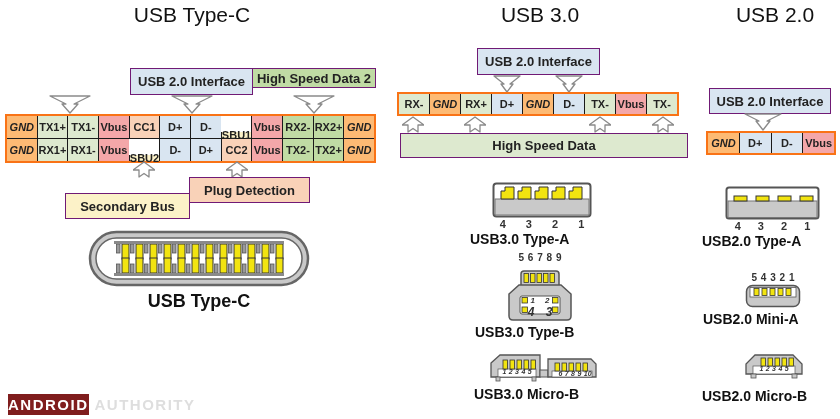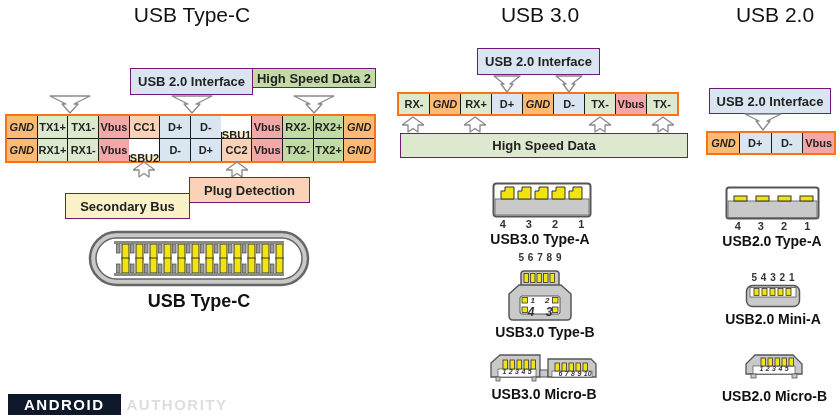--- a/index.html
+++ b/index.html
@@ -19,26 +19,26 @@
   [data-c="pale"]{background:#dde9cf;}
   [data-c="med"]{background:#c0dba4;}
   [data-c="blue"]{background:#d9e5f1;}
   [data-c="pink"]{background:#f4a7a9;}
   [data-c="peach"]{background:#f9d2b8;}
   [data-c="yellow"]{background:#fcf2c8;margin-top:16px;}
   .arrow{position:absolute;}
   .arrow path, .arrow polygon{fill:#fff;stroke:#8a8a8a;stroke-width:1.3;stroke-linejoin:round;}
   .numrow{position:absolute;text-align:center;font-size:11px;font-weight:600;color:#333;white-space:pre;}
   .tinynum{position:absolute;text-align:center;font-size:7px;font-weight:600;color:#333;white-space:pre;font-style:italic;}
-  .clabel{position:absolute;text-align:center;font-weight:700;font-size:14px;color:#111;}
+  .clabel{position:absolute;font-weight:700;font-size:14px;color:#111;}
   .biglabel{position:absolute;text-align:center;font-weight:700;font-size:18px;color:#111;}
   .drawing{position:absolute;}
   .wm{position:absolute;left:8px;top:394px;display:flex;gap:6px;align-items:center;
       font-size:15px;font-weight:700;letter-spacing:1.5px;color:#dedede;}
-  .wm-badge{background:#0f172a;color:#fff;padding:2px 16px;}
+  .wm-badge{background:#7f1d1d;color:#fff;padding:2px 0;}
 </style>
 </head>
 <body>
 
 <div id="stage">
 
   <div class="title" style="left:97px;top:3px;width:190px;">USB Type-C</div>
   <div class="title" style="left:480px;top:3px;width:120px;">USB 3.0</div>
   <div class="title" style="left:715px;top:3px;width:120px;">USB 2.0</div>
 

